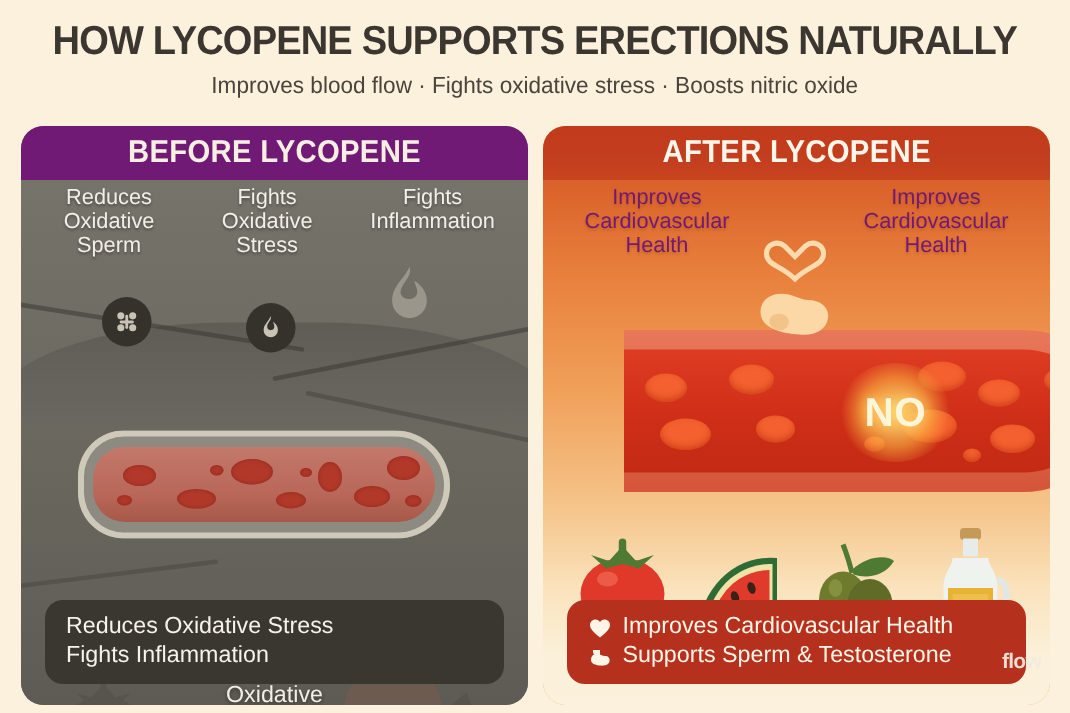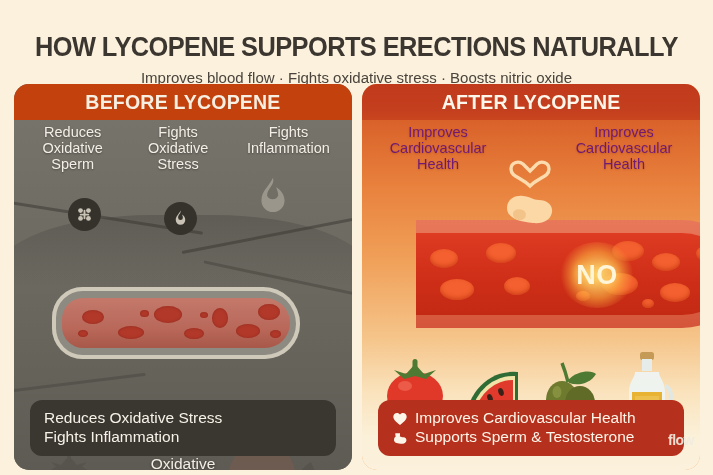--- a/index.html
+++ b/index.html
@@ -9,21 +9,21 @@
     background: #fbf1dc;
     font-family: "Liberation Sans", sans-serif;
   }
   #stage {
     position: relative;
     width: 713px; height: 475px;
     background: #fbf1dc;
   }
 
   
-  .header { position:absolute; left:0; top:0; width:713px; height:80px; text-align:center;margin-top:20px; }
+  .header { position:absolute; left:0; top:0; width:713px; height:80px; text-align:center; }
   .title {
     font-size: 27px; font-weight: 700; letter-spacing: -0.6px;
     color: #3b3630; padding-top: 13px; line-height: 1.05;
     transform: scaleX(0.94); transform-origin: center;
     white-space: nowrap;
   }
   .subtitle {
     font-size: 15.5px; color: #4a443c; padding-top: 8px;
     transform: scaleX(0.97); transform-origin: center; white-space: nowrap;
   }
@@ -34,21 +34,21 @@
     border-radius: 15px; overflow: hidden;
   }
   .panel-left  { left: 14px;  width: 338px; background: #6d6a62; }
   .panel-right { left: 362px; width: 338px; background: #f2a25a; }
 
   .panel-head {
     position: relative; height: 36px; width: 100%;
     display: flex; align-items: center; justify-content: center;
     z-index: 6;
   }
-  .panel-head-left  { background: #c2410c; }
+  .panel-head-left  { background: #701a75; }
   .panel-head-right { background: linear-gradient(180deg,#c03a1c 0%,#c43f1e 70%,#c9451f 100%); }
   .panel-head-title {
     font-size: 21px; font-weight: 700; letter-spacing: 0.2px;
     color: #f6efe2; transform: scaleX(0.93); white-space: nowrap;
   }
   .panel-head-right .panel-head-title { color: #fdf6ea; }
 
   
   .left-body {
     position: absolute; inset: 36px 0 0 0;

